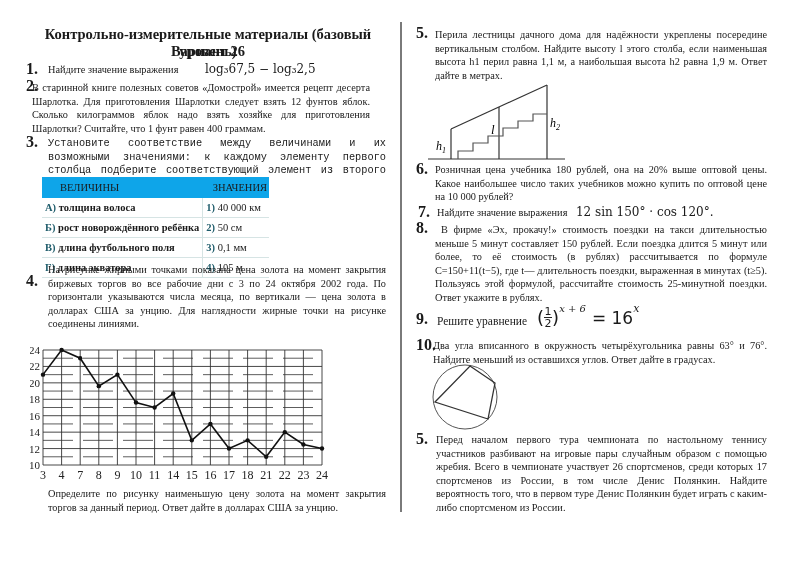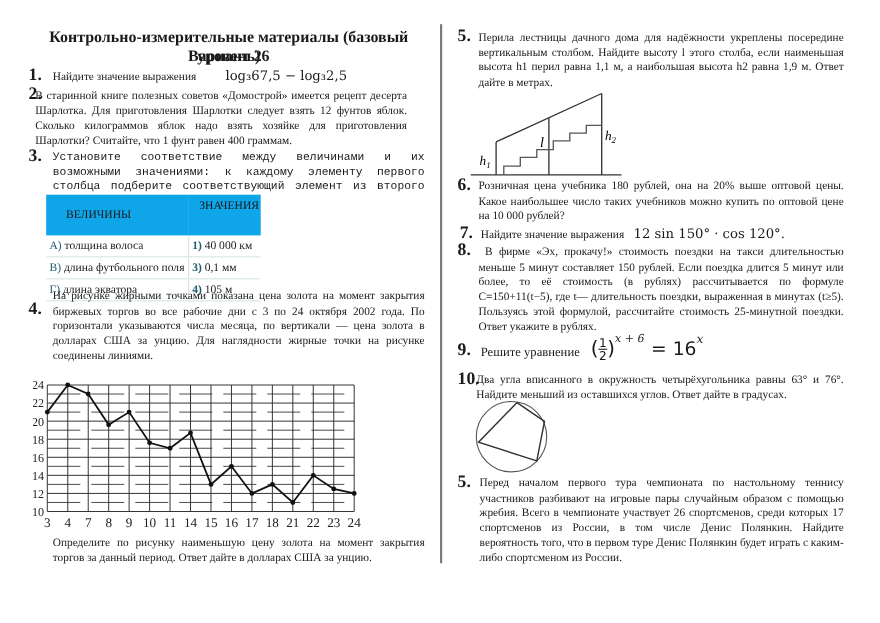--- a/index.html
+++ b/index.html
@@ -8,22 +8,22 @@
   .col { position:absolute; top:0; }
   .left { left:0; width:400px; }
   .right { left:400px; width:400px; }
   .divider { position:absolute; left:400px; top:22px; width:2px; height:490px; background:#7a7a7a; }
   .title { position:absolute; left:18px; width:380px; text-align:center; font-weight:bold; font-size:14.5px; line-height:17px; }
   .qnum { position:absolute; font-weight:bold; font-size:16px; }
   .qtext { position:absolute; font-size:10.3px; line-height:13.5px; text-align:justify; }
   .math { font-family:"DejaVu Serif",serif; font-size:12px; }
   table.match { position:absolute; left:42px; top:177px; border-collapse:collapse; font-size:10.5px; }
   table.match th { background:#0ea5e9; font-weight:normal; font-size:10.5px; height:21px; text-align:left; padding:0 8px 0 18px; }
-  table.match th.r { text-align:right; padding:0 2px 16px 10px; }
-  table.match td { height:19px; border-bottom:1px solid #d6e4e4; padding:0 3px; font-weight:normal; }
+  table.match th.r { text-align:right; padding:0 2px 0 10px; }
+  table.match td { height:19px; border-bottom:1px solid #d6e4e4; padding:0 3px; font-weight:bold; }
   table.match td.val { font-weight:normal; border-left:1px solid #d6e4e4; }
   .letter { color:#1f5c6b; }
   svg text { font-family:"Liberation Serif",serif; }
 </style>
 </head>
 <body>
 
 <div class="divider"></div>
 
 <div class="col left">
@@ -44,20 +44,24 @@
 
   <table class="match">
     <tbody>
         <tr>
       <th>ВЕЛИЧИНЫ</th>
       <th class="r">ЗНАЧЕНИЯ</th>
     </tr>
     <tr>
       <td><span class="letter">А)</span> <span>толщина волоса</span></td>
       <td class="val"><b class="letter">1)</b> <span>40 000 км</span></td>
+    </tr>
+    <tr>
+      <td><span class="letter">Б)</span> <span>рост новорождённого ребёнка</span></td>
+      <td class="val"><b class="letter">2)</b> <span>50 см</span></td>
     </tr>
     <tr>
       <td><span class="letter">В)</span> <span>длина футбольного поля</span></td>
       <td class="val"><b class="letter">3)</b> <span>0,1 мм</span></td>
     </tr>
     <tr>
       <td><span class="letter">Г)</span> <span>длина экватора</span></td>
       <td class="val"><b class="letter">4)</b> <span>105 м</span></td>
     </tr>
   </tbody>

